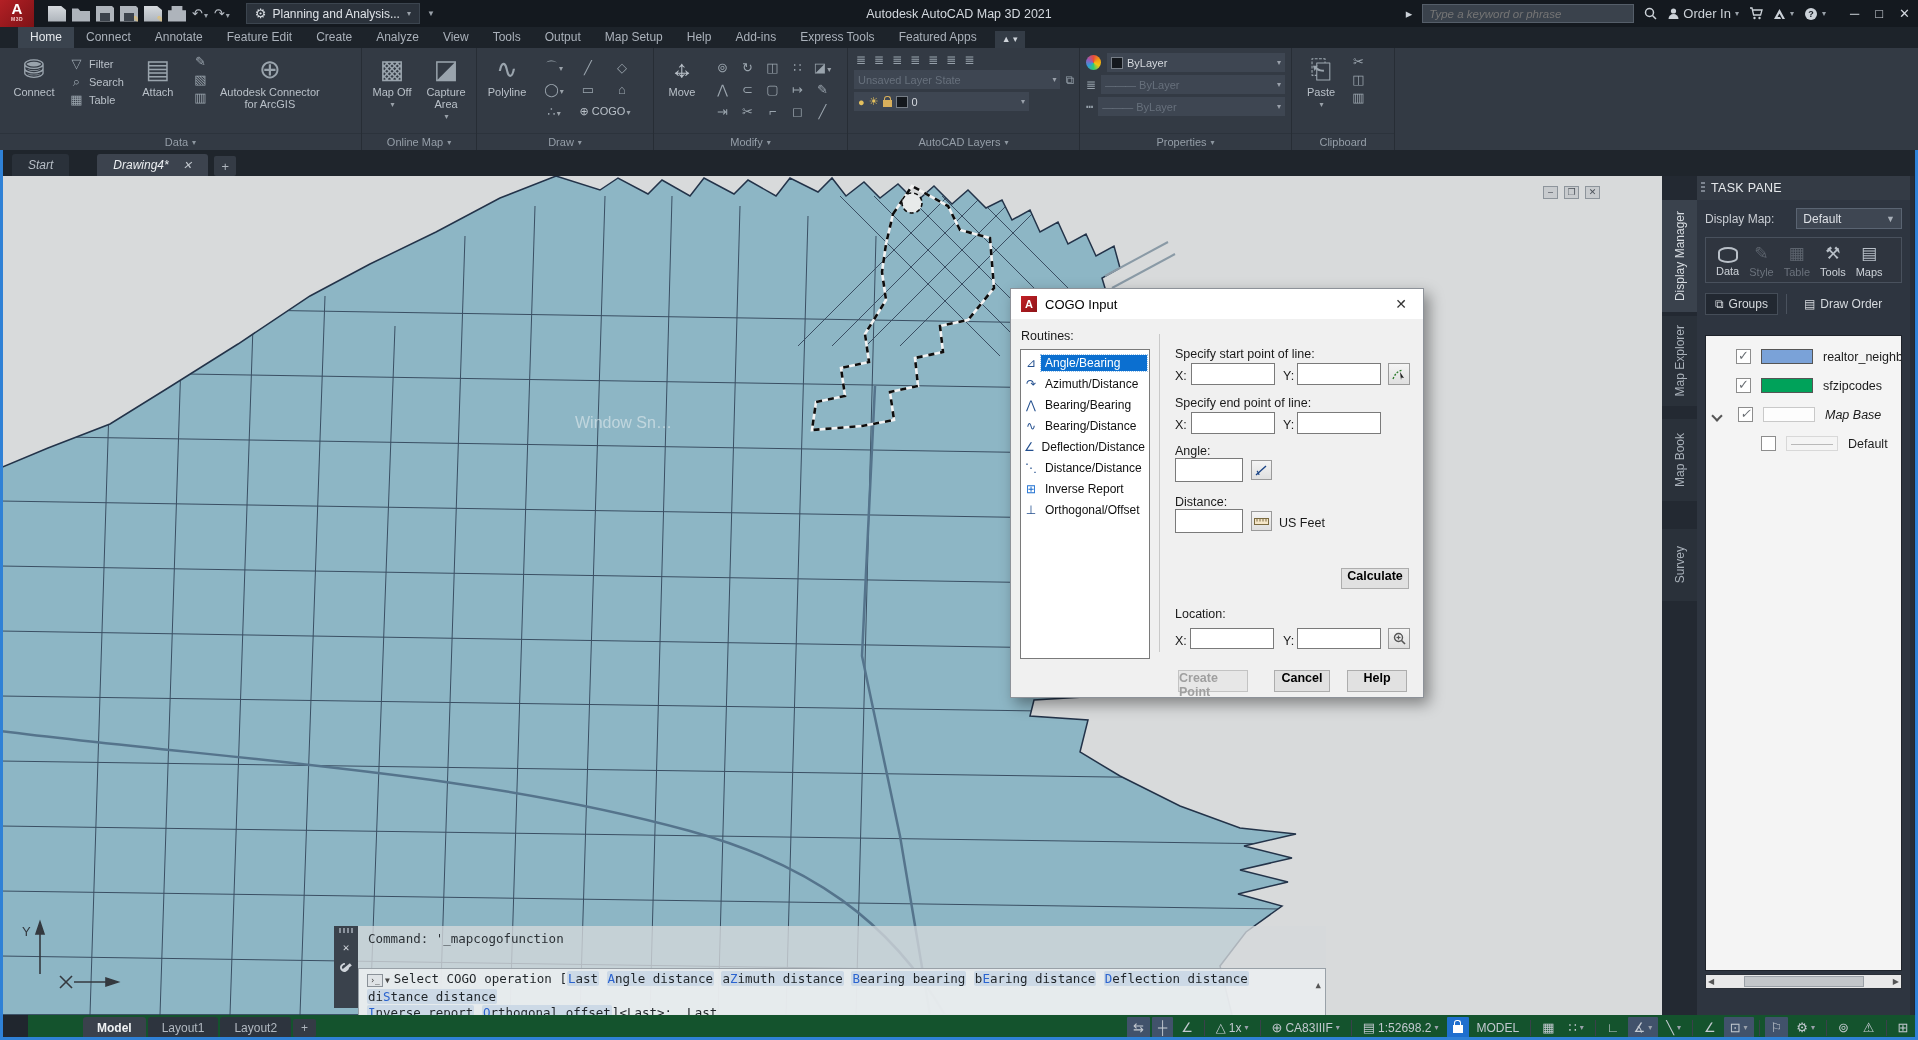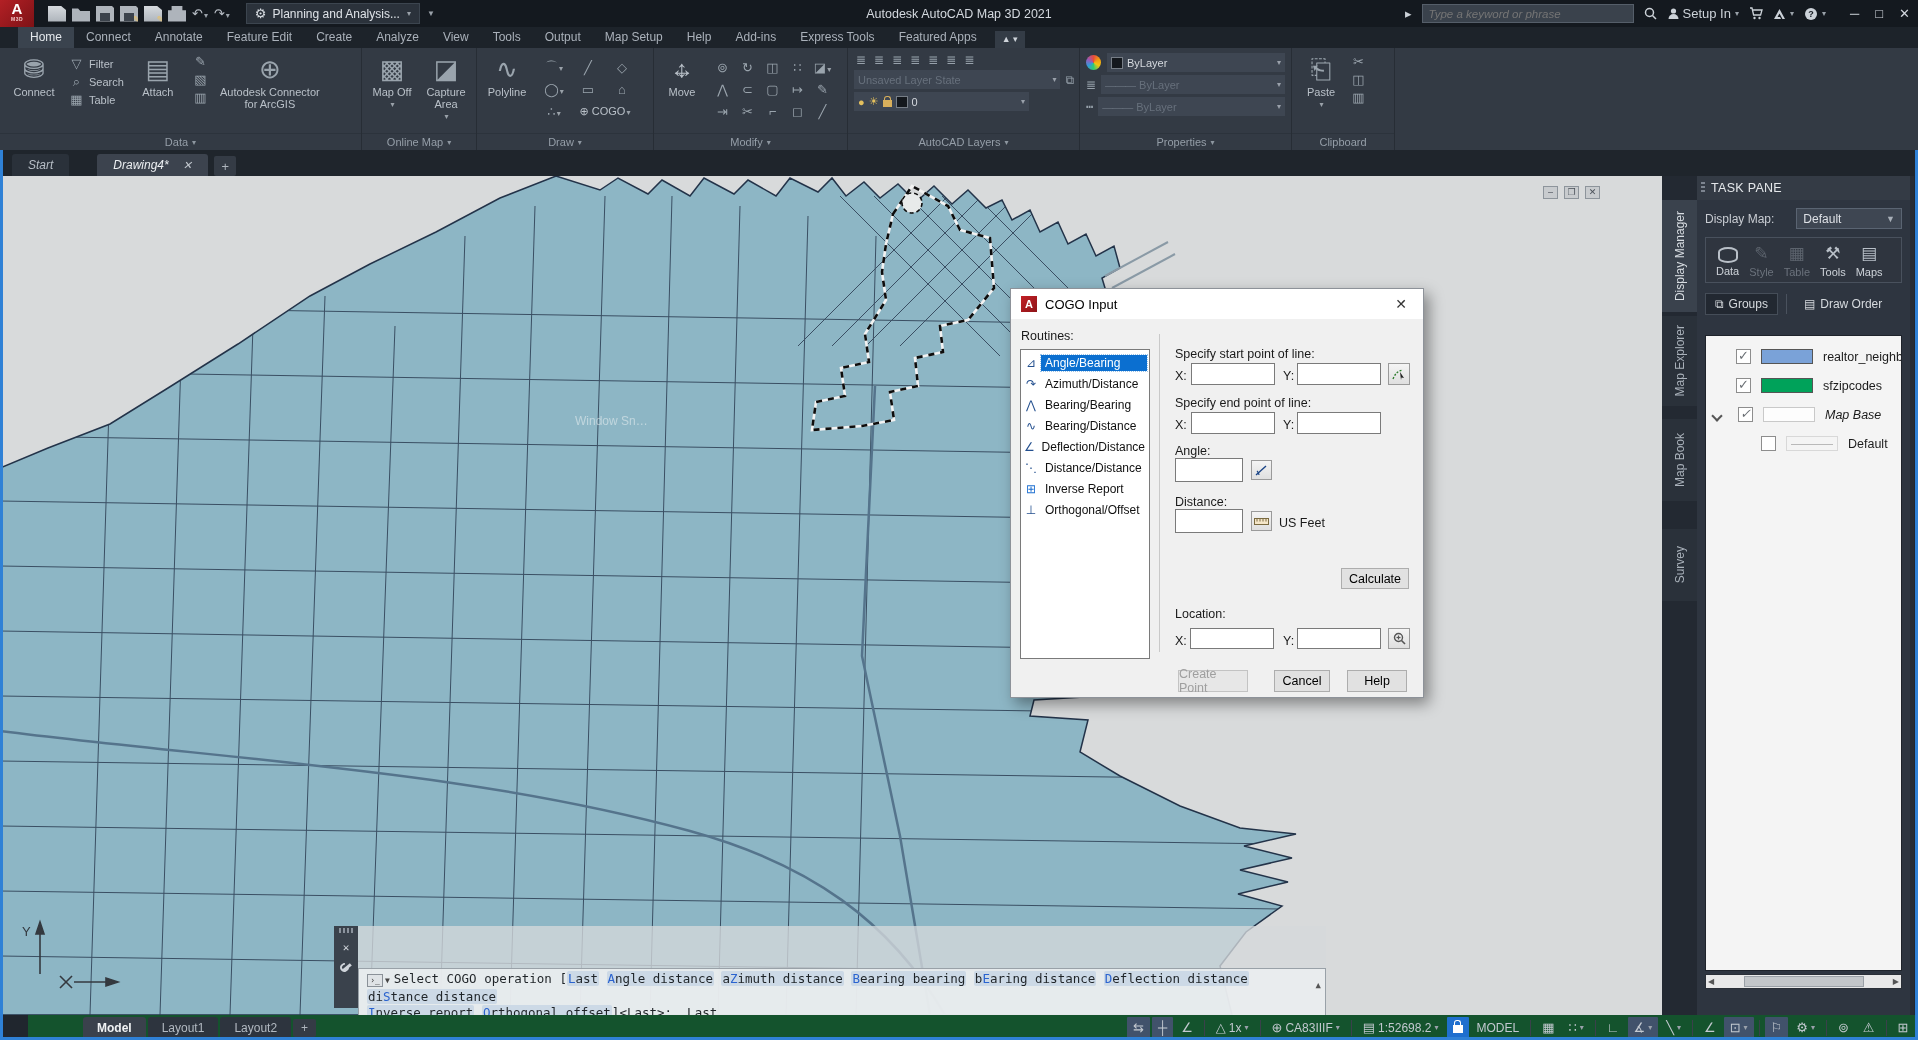--- a/index.html
+++ b/index.html
@@ -60,39 +60,39 @@
   
   #doctabs{position:absolute;left:0;top:150px;width:1918px;height:26px;background:#1f252c;display:flex;align-items:flex-end;z-index:40;font-style:italic;}
   .dtab{height:22px;display:flex;align-items:center;padding:0 16px;font-size:12px;color:#b8bfc7;background:#2a313a;margin-right:2px;border-radius:3px 3px 0 0;}
   .dtab.active{background:#3c434e;color:#eceff2;}
   .dtab .x{margin-left:14px;color:#c2c8cf;font-size:11px;}
   .dplus{width:22px;height:20px;background:#343b45;color:#aeb5bd;display:flex;align-items:center;justify-content:center;font-size:13px;margin-left:4px;border-radius:2px;}
   
   #canvas{position:absolute;left:0;top:176px;width:1662px;height:839px;background:#d8dadb;overflow:hidden;}
   .vp-ctrls{position:absolute;right:62px;top:10px;display:flex;gap:6px;z-index:5;}
   .vpc{width:15px;height:13px;border:1px solid #8d949b;background:#c8cbce;color:#4a5058;font-size:9px;line-height:11px;text-align:center;}
-  .watermark{position:absolute;left:575px;top:238px;color:rgba(235,240,243,.55);font-size:12px;z-index:4;}
+  .watermark{position:absolute;left:575px;top:238px;color:rgba(235,240,243,.55);font-size:16px;z-index:4;}
   
   #dialog{position:absolute;left:1010px;top:288px;width:414px;height:410px;background:#f0f0f0;border:1px solid #8d9299;box-shadow:5px 6px 14px rgba(0,0,0,.4);z-index:45;font-size:12.5px;color:#111;}
   .dlg-title{height:30px;background:#fff;display:flex;align-items:center;padding:0 10px;gap:8px;}
   .dlg-title .t{font-size:13px;color:#000;}
   .dlg-a{width:16px;height:16px;background:linear-gradient(135deg,#c22026,#8e1418);color:#fff;font-weight:bold;font-size:11px;display:flex;align-items:center;justify-content:center;}
   .dlg-x{margin-left:auto;color:#333;font-size:14px;width:24px;text-align:center;}
   .lbl{position:absolute;color:#1a1a1a;}
   .listbox{position:absolute;left:9px;top:60px;width:130px;height:310px;background:#fff;border:1px solid #7a7a7a;padding-top:2px;}
   .ritem{height:21px;display:flex;align-items:center;font-size:12px;color:#101010;}
   .ritem .ric{width:20px;text-align:center;color:#24508f;font-size:12px;}
   .ritem .rtx{padding:1px 4px;}
   .ritem.sel .rtx{background:#0b6fd0;color:#fff;outline:1px dotted #9cc4e8;flex:1;margin-right:2px;}
   .vsep{position:absolute;left:148px;top:45px;width:1px;height:318px;background:#c9c9c9;}
   .group{position:absolute;border:1px solid #d2d2d2;}
   .group .gl{position:absolute;top:-8px;left:8px;background:#f0f0f0;padding:0 4px;font-size:12.5px;color:#1a1a1a;}
   .tf{position:absolute;background:#fff;border:1px solid #7a7a7a;}
   .sqbtn{position:absolute;background:linear-gradient(#f4f4f4,#dfdfdf);border:1px solid #9a9a9a;display:flex;align-items:center;justify-content:center;}
-  .btn{position:absolute;background:#e1e1e1;border:1px solid #adadad;font-size:12.5px;color:#000;display:flex;align-items:center;justify-content:center;}
+  .btn{position:absolute;background:#e1e1e1;border:1px solid #adadad;font-size:12.5px;color:#000;display:flex;align-items:flex-start;justify-content:center;font-weight:bold;}
   .btn.dis{color:#9f9f9f;border-color:#c3c3c3;background:#e7e7e7;}
   
   #taskpane{position:absolute;left:1662px;top:150px;width:252px;height:865px;background:#262c35;z-index:30;}
   .side-strip{position:absolute;left:0;top:26px;width:35px;bottom:0;background:#232932;}
   .stab{position:absolute;left:0;width:35px;color:#aab2bb;font-size:12px;background:#2a313a;display:flex;align-items:center;justify-content:center;}
   .stab span{writing-mode:vertical-rl;transform:rotate(180deg);}
   .stab.active{background:#3a424d;color:#d8dde2;}
   .tp-main{position:absolute;left:35px;top:26px;right:4px;bottom:0;background:#2e3540;}
   .tp-head{height:24px;background:#343b45;display:flex;align-items:center;color:#e4e7ea;font-size:12.5px;padding-left:14px;letter-spacing:.3px;}
   .tp-grip{position:absolute;left:4px;top:6px;width:4px;height:12px;background:repeating-linear-gradient(#7d8590 0 2px,transparent 2px 4px);}
@@ -188,21 +188,21 @@
       <svg width="13" height="13" viewBox="0 0 13 13">
           <circle cx="5.5" cy="5.5" r="4" fill="none" stroke="#ccd2d8" stroke-width="1.5"></circle>
           <line x1="8.5" y1="8.5" x2="12" y2="12" stroke="#ccd2d8" stroke-width="1.5"></line>
         </svg>
     </span>
     <span class="tbi">
       <svg width="13" height="13" viewBox="0 0 13 13">
           <circle cx="6.5" cy="4" r="2.6" fill="#ccd2d8"></circle>
           <path d="M1.5 12 a5 5 0 0 1 10 0 Z" fill="#ccd2d8"></path>
         </svg>
-      <span>Setup In</span>
+      <span>Order In</span>
         <span class="mini-dd">▾</span>
     </span>
     <span class="tbi">
       <svg width="14" height="13" viewBox="0 0 14 13">
           <path d="M1 1h2l1.6 7h7l1.4-5H4" fill="none" stroke="#ccd2d8" stroke-width="1.3"></path>
           <circle cx="5.5" cy="11" r="1.2" fill="#ccd2d8"></circle>
           <circle cx="10.5" cy="11" r="1.2" fill="#ccd2d8"></circle>
         </svg>
     </span>
     <span class="tbi">
@@ -739,20 +739,21 @@
 </div>
 
 <div id="cmdwin">
   <div class="cmd-strip">
     <span class="cmd-grip"></span>
     <span class="cmd-x">✕</span>
     <span class="cmd-wrench"></span>
   </div>
   <div class="cmd-body">
     <div class="cmd-hist">
+      <div>Command: '_mapcogofunction</div>
     </div>
     <div class="cmd-active">
       <div>
         <span class="cmd-caret">
             <span class="cbox">›_</span>
             <span class="dd">▼</span>
           </span><span><span>Select COGO operation [</span><span class="kw"><span class="cap">L</span>ast</span><span> </span><span class="kw"><span class="cap">A</span>ngle distance</span><span> </span><span class="kw">a<span class="cap">Z</span>imuth distance</span><span> </span><span class="kw"><span class="cap">B</span>earing bearing</span><span> </span><span class="kw">b<span class="cap">E</span>aring distance</span><span> </span><span class="kw"><span class="cap">D</span>eflection distance</span><span> </span><span class="kw">di<span class="cap">S</span>tance distance</span></span>
       </div>
       <div><span><span class="kw"><span class="cap">I</span>nverse report</span><span> </span><span class="kw"><span class="cap">O</span>rthogonal offset</span><span>]&lt;Last&gt;: _Last</span></span></div>
       <span class="cmd-up">▲</span>

